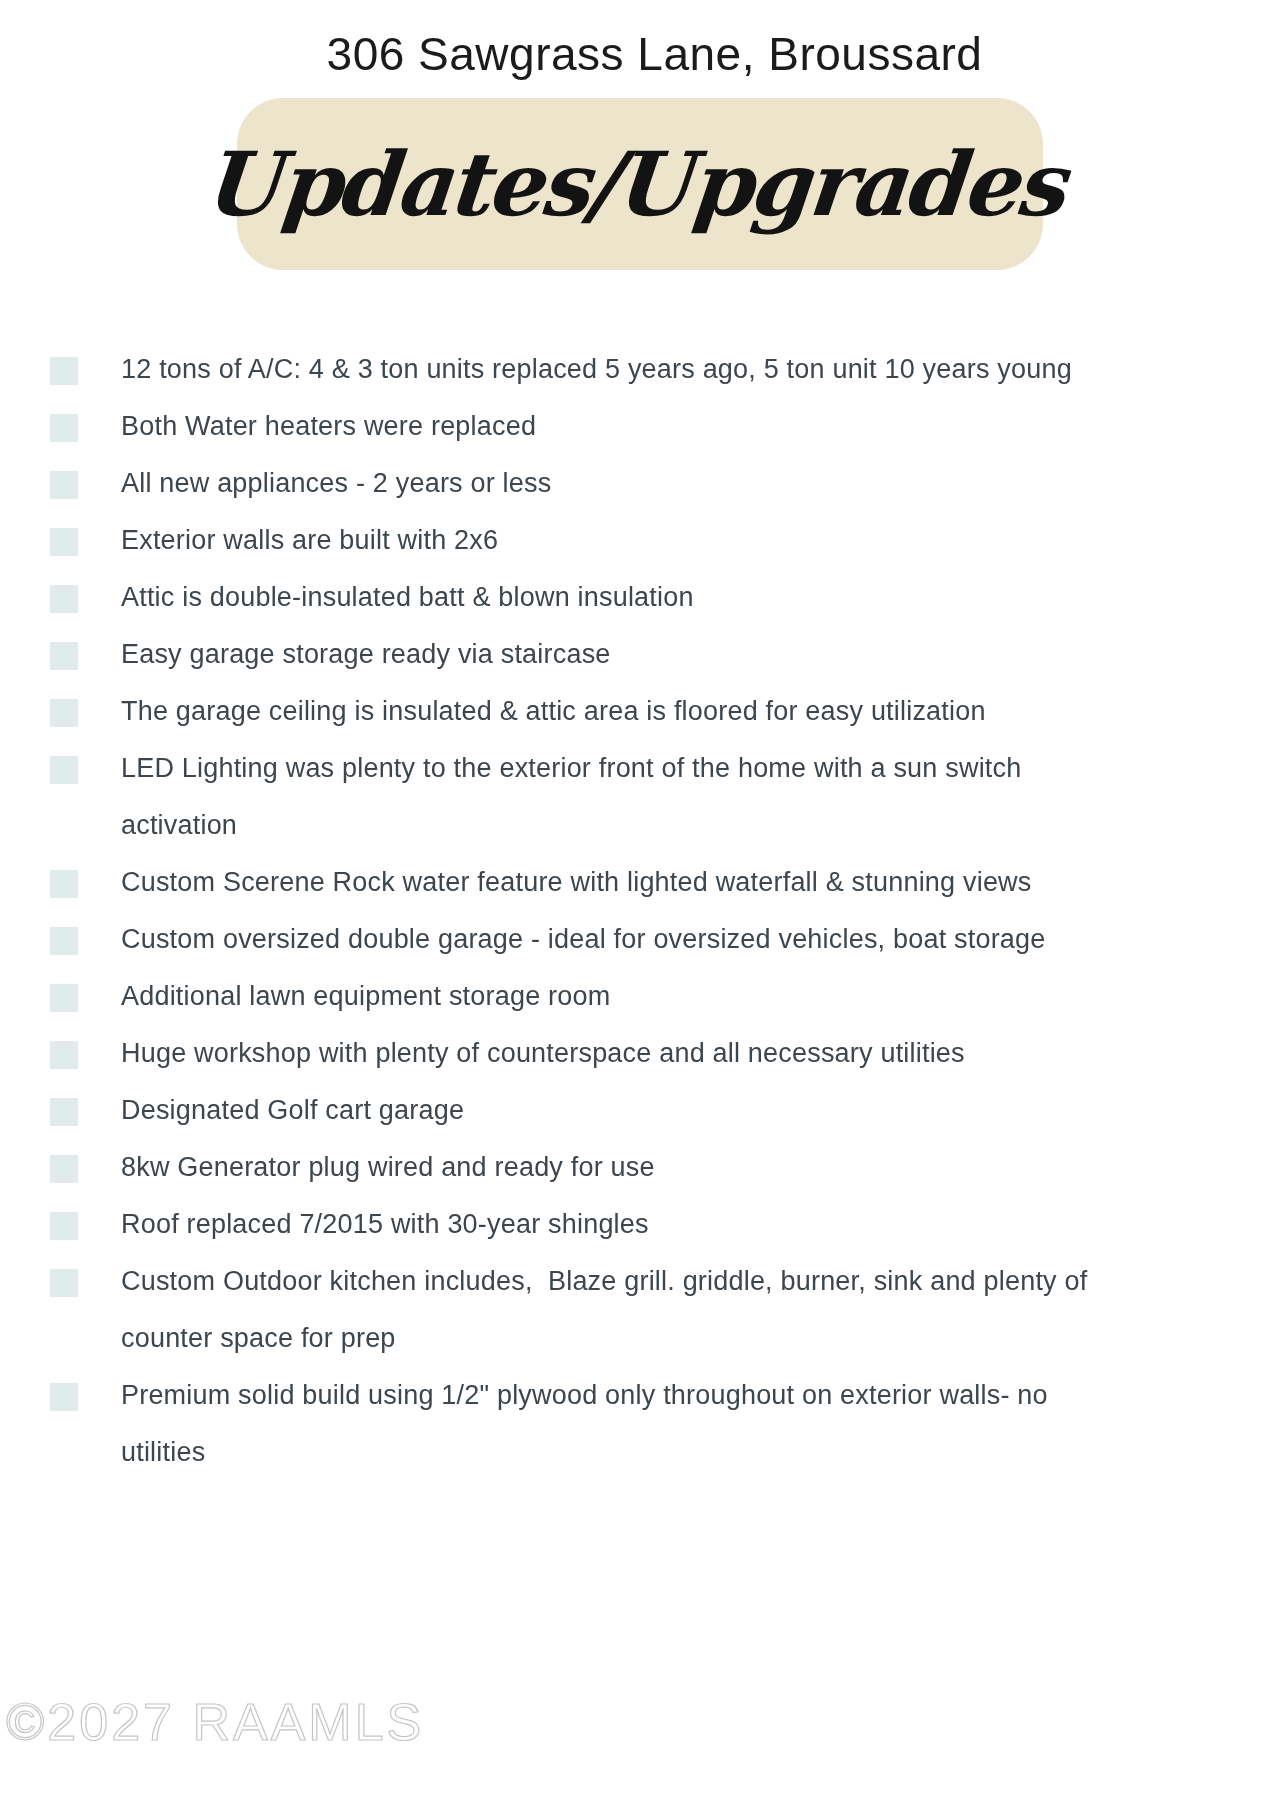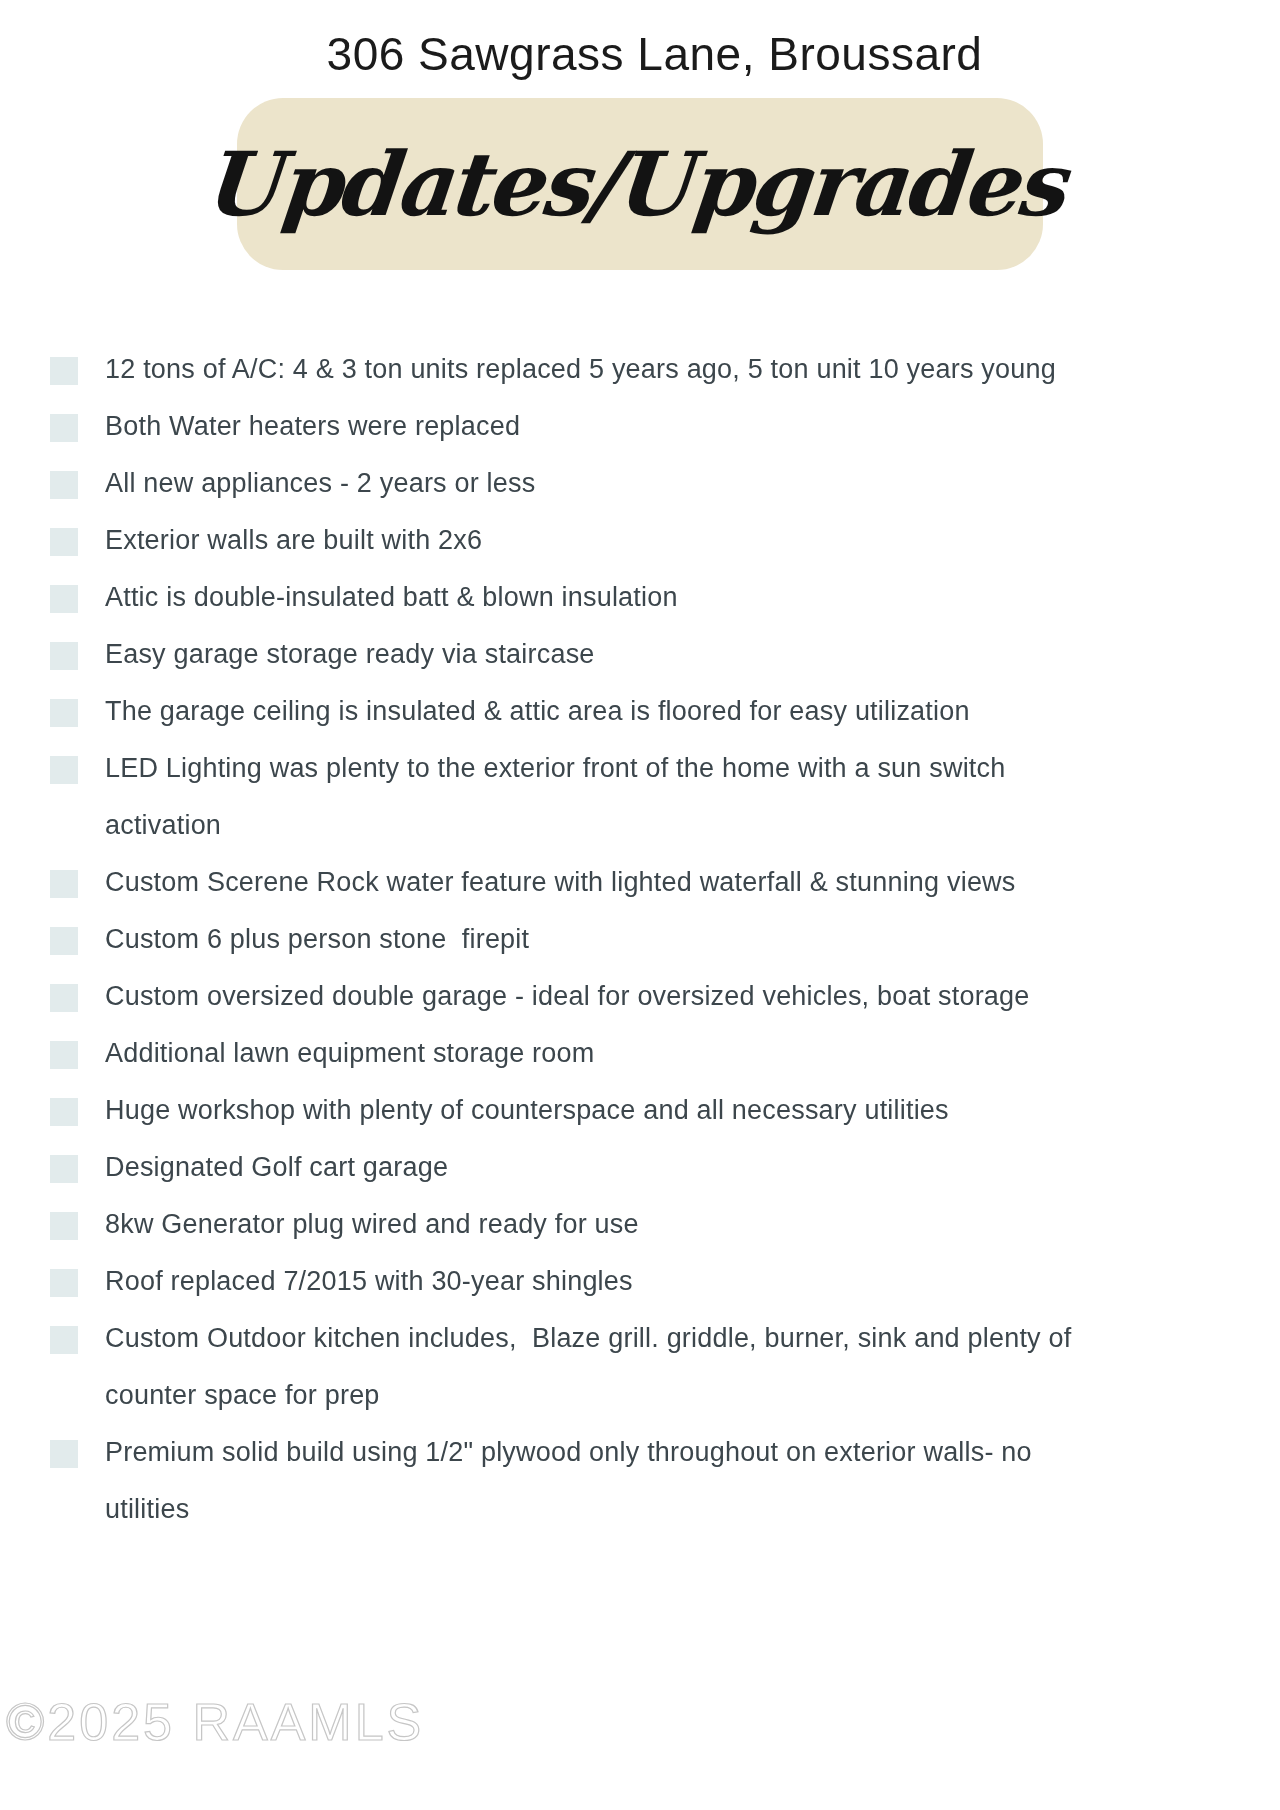--- a/index.html
+++ b/index.html
@@ -17,21 +17,21 @@
     width:806px;height:172px;margin:16px auto 0;
     background:var(--banner-bg,#ece4cb);border-radius:46px;
     display:flex;align-items:center;justify-content:center;
   }
   .banner-label{
     font-family:"DejaVu Serif",serif;font-style:italic;font-weight:700;
     font-size:88px;letter-spacing:-3px;color:#131313;
     transform:skewX(-8deg);white-space:pre;
   }
   .upgrades-list{margin:71px 0 0 50px;width:1180px;}
-  .item{display:flex;align-items:flex-start;}
+  .item{display:flex;align-items:flex-start;gap:16px;}
   .bullet{
     flex:0 0 auto;width:28px;height:28px;margin:16px 27px 0 0;
     background:var(--bullet-color,#e2ebec);
   }
   .item-lines{flex:1 1 auto;}
   .line{
     font-size:27px;line-height:57px;color:var(--text-color,#3c464c);
     letter-spacing:.2px;white-space:pre;
   }
   .watermark{
@@ -113,26 +113,20 @@
         </div>
   </div>
 
   <div class="item">
     <span class="bullet"></span>
     <div class="item-lines">
           <div class="line">Custom Scerene Rock water feature with lighted waterfall &amp; stunning views</div>
         </div>
   </div>
 
-  <div class="item">
-    <span class="bullet"></span>
-    <div class="item-lines">
-          <div class="line">Custom 6 plus person stone  firepit</div>
-        </div>
-  </div>
 
   <div class="item">
     <span class="bullet"></span>
     <div class="item-lines">
           <div class="line">Custom oversized double garage - ideal for oversized vehicles, boat storage</div>
         </div>
   </div>
 
   <div class="item">
     <span class="bullet"></span>
@@ -180,15 +174,15 @@
   <div class="item">
     <span class="bullet"></span>
     <div class="item-lines">
           <div class="line">Premium solid build using 1/2" plywood only throughout on exterior walls- no</div>
           <div class="line">utilities</div>
         </div>
   </div>
 
 </div>
 
-  <div class="watermark">©2025 RAAMLS</div>
+  <div class="watermark">©2027 RAAMLS</div>
 
 </div>
 
 </body></html>

